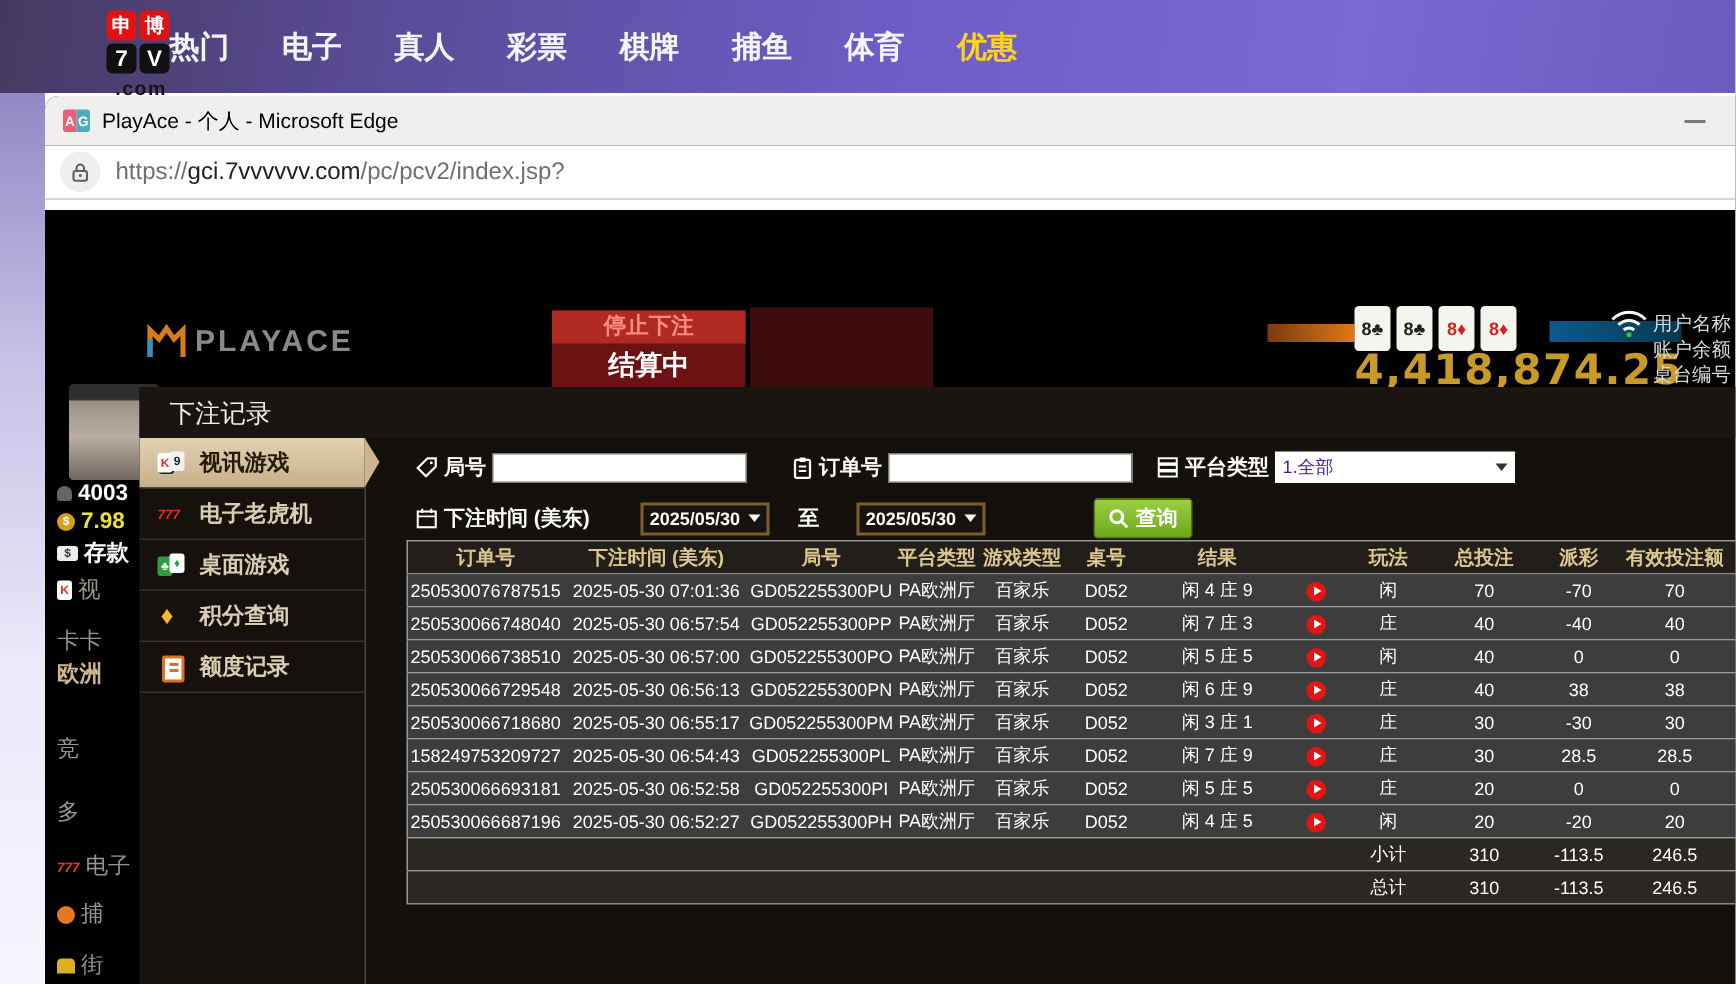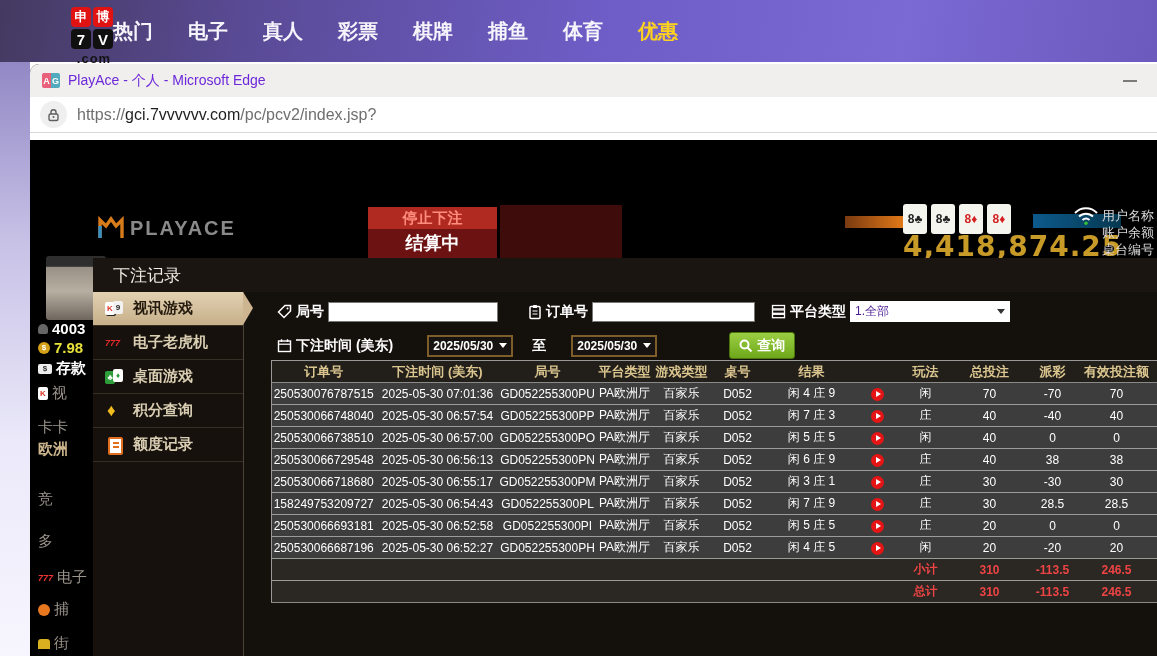--- a/index.html
+++ b/index.html
@@ -25,21 +25,21 @@
     background:linear-gradient(180deg,#9288c5,#c7c1e6 30%,#eceafa 65%,#f7f5fd);}
 
   
   .window{position:absolute;left:30px;top:64px;width:1127px;height:592px;background:#000;
     border-top-left-radius:9px;overflow:hidden;z-index:10;}
   .titlebar{height:33px;background:#f0efee;display:flex;align-items:center;padding-left:12px;position:relative;}
   .favicon{display:flex;width:18px;height:15px;margin-right:8px;}
   .fa,.fg{width:9px;color:#fff;font-size:9px;font-weight:bold;display:flex;align-items:center;justify-content:center;}
   .fa{background:#e8607a;border-radius:2px 0 0 2px;}
   .fg{background:#52aabf;border-radius:0 2px 2px 0;}
-  .title{font-size:14px;color:#6d28d9;}
+  .title{font-size:14px;color:#000000;}
   .min{position:absolute;right:10px;top:0;width:34px;height:33px;display:flex;align-items:center;justify-content:center;cursor:pointer;}
   .min-line{width:14px;height:0;border-top:2px solid #7a7a7a;}
   .urlbar{height:35px;background:#fff;display:flex;align-items:center;border-bottom:1px solid #d8d8d8;}
   .lock{width:27px;height:27px;border-radius:50%;background:#efefef;margin-left:10px;
     display:flex;align-items:center;justify-content:center;}
   .url{margin-left:10px;font-size:16px;}
   .u-dim{color:#6f6f6f;}
   .u-host{color:#1f1f1f;}
   .content{position:relative;height:523px;background:#fff;}
   .black{position:absolute;left:0;top:7px;right:0;bottom:0;background:#000;}
@@ -151,21 +151,21 @@
     border-top:1px solid #999;border-left:1px solid #999;}
   .bet-table th{height:21px;background:#221f1b;color:#dcc68f;font-size:13px;font-weight:bold;
     border-bottom:1px solid #8a8a8a;padding:0;overflow:hidden;white-space:nowrap;}
   .bet-table td{height:21px;background:#3d3d3d;color:#fff;font-size:12px;text-align:center;
     border-top:1px solid #9b9b9b;padding:0;overflow:hidden;white-space:nowrap;}
   .bet-table tbody tr:first-child td{border-top:none;}
   .pay-neg{color:#4ecb12;}
   .pay-pos{color:#b2232d;}
   .pay-zero{color:#fff;}
   td.status{color:#2bd12b;}
-  .sum-row td{background:#2b2723;color:#ef4444;font-weight:bold;}
+  .sum-row td{background:#2b2723;color:#ffffff;font-weight:normal;}
   .sum-row:last-child td{border-bottom:1px solid #8a8a8a;}
   .play-btn{display:inline-block;width:13px;height:13px;border-radius:50%;background:#e51515;position:relative;
     vertical-align:middle;cursor:pointer;}
   .play-btn::after{content:"";position:absolute;left:5px;top:3.5px;border-top:3px solid transparent;
     border-bottom:3px solid transparent;border-left:5px solid #fff;}
 </style>
 </head>
 <body>
 
 <div class="root">

